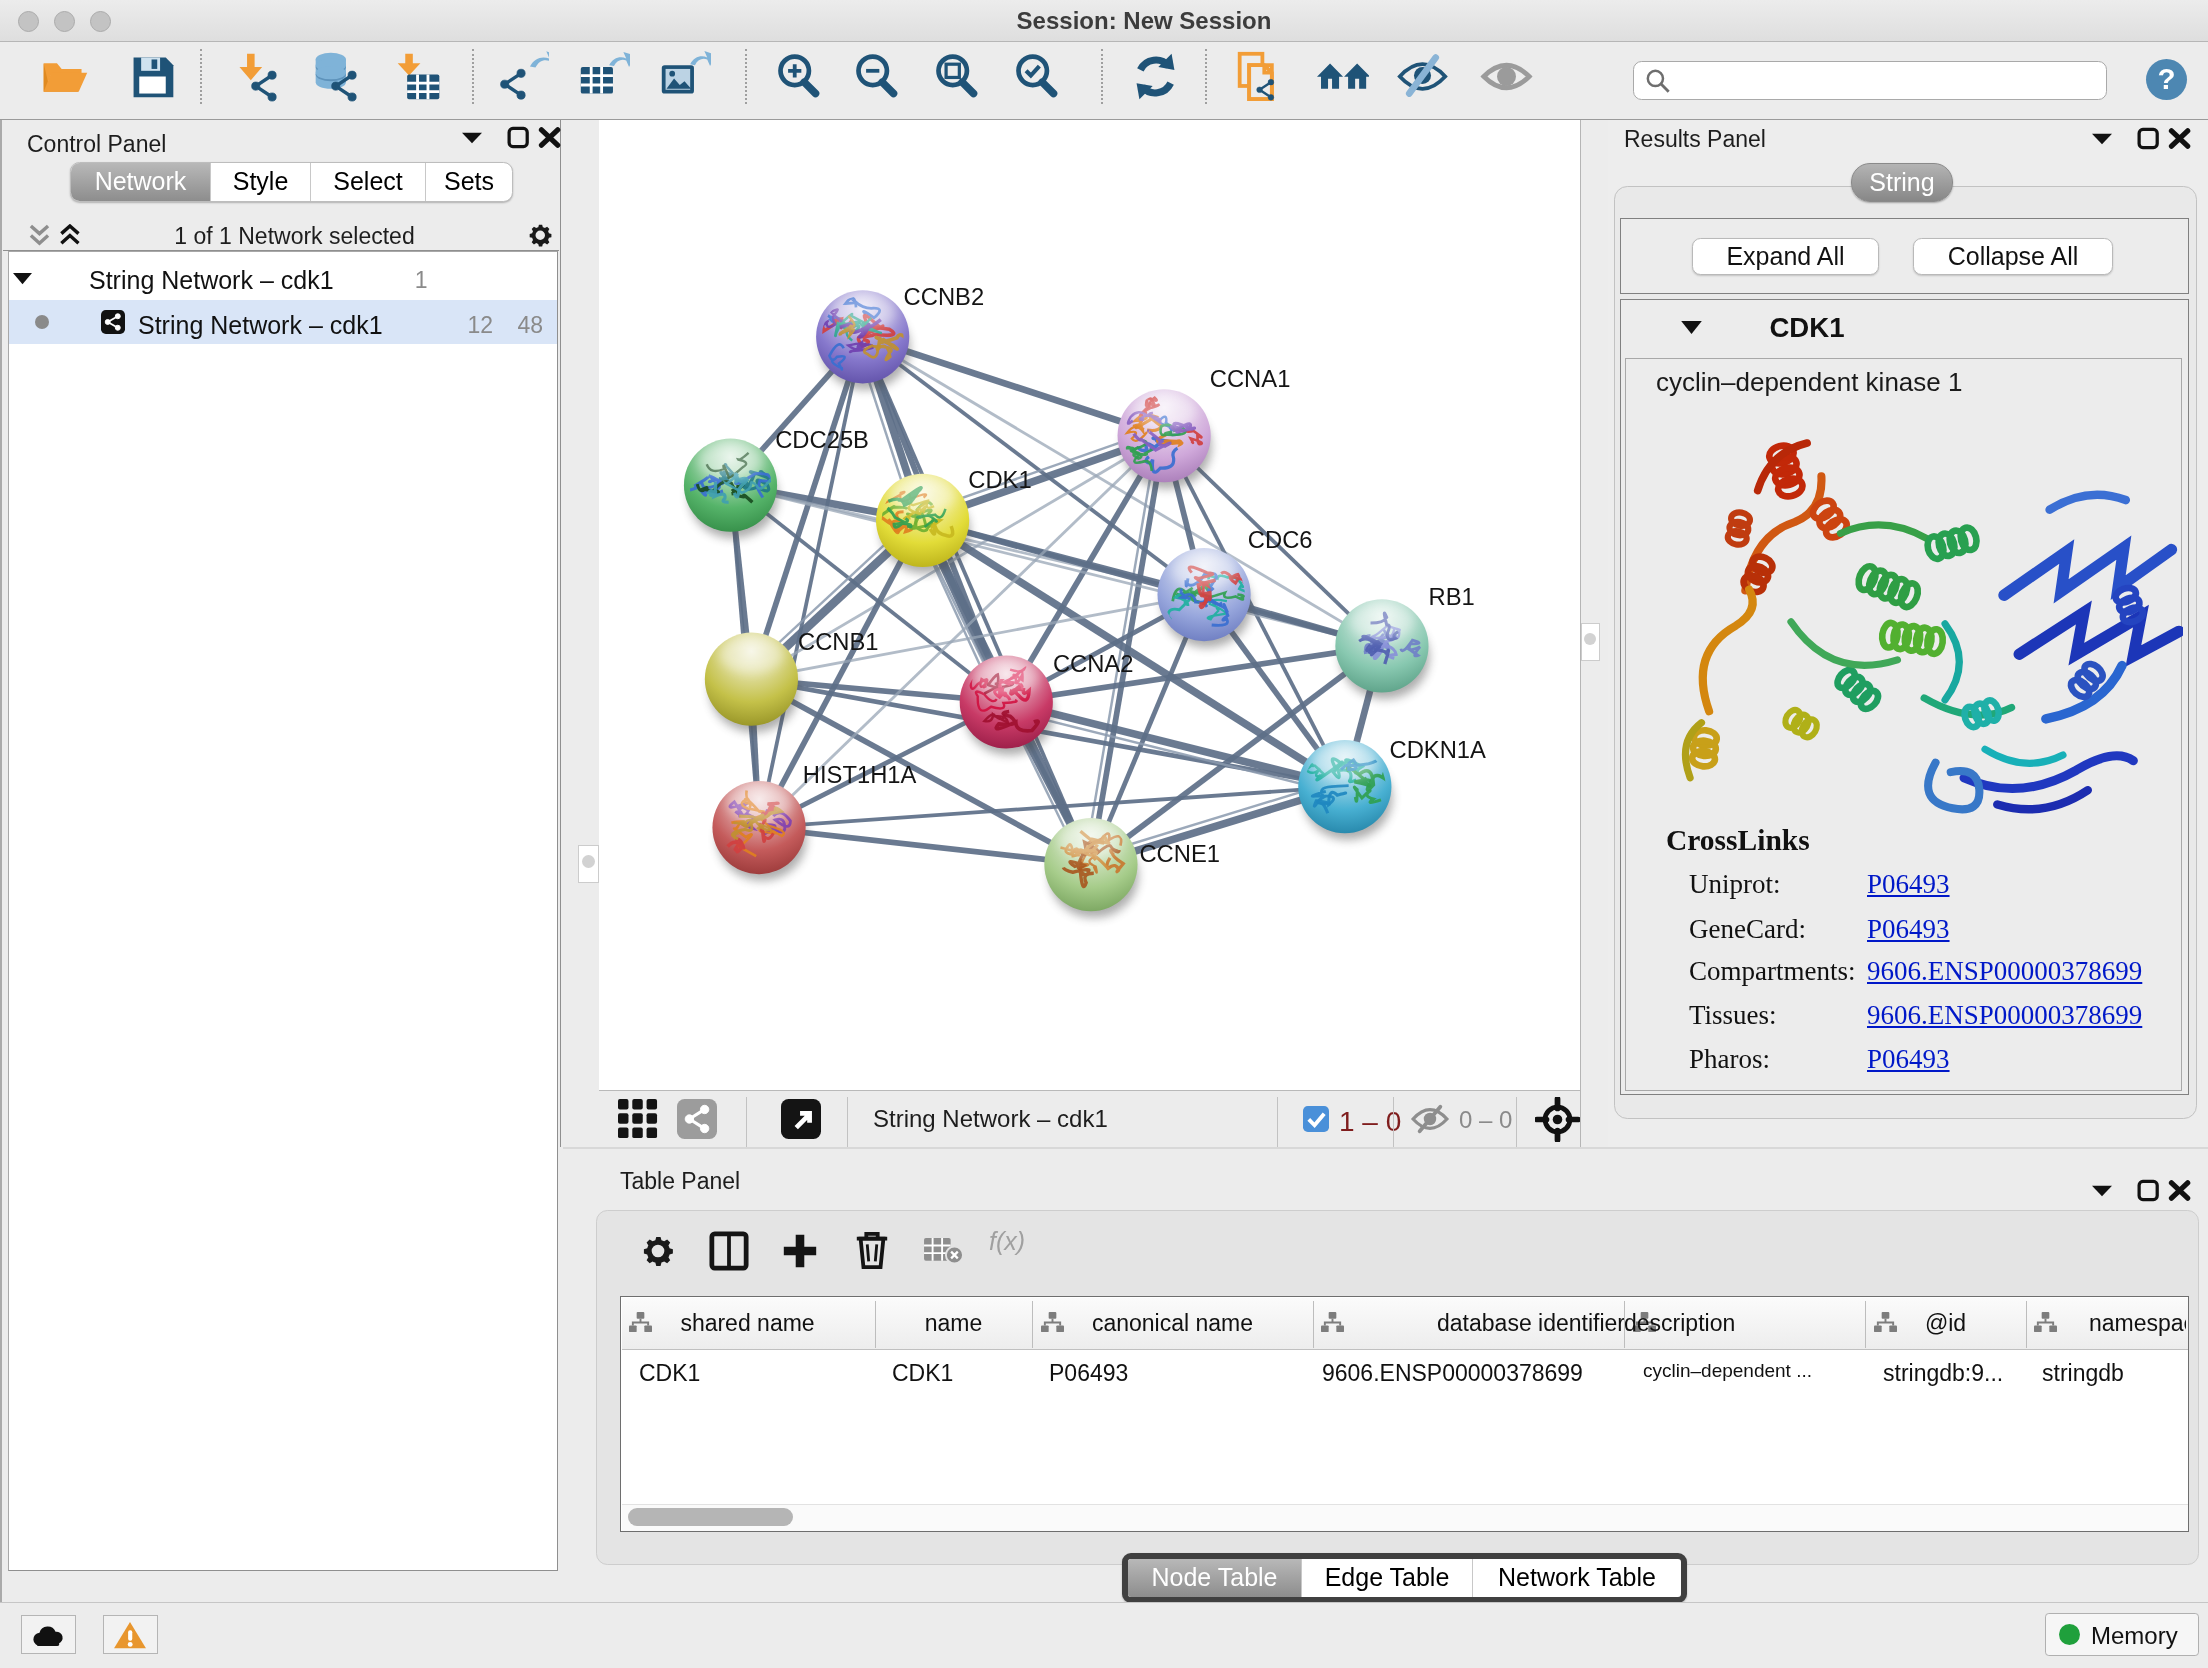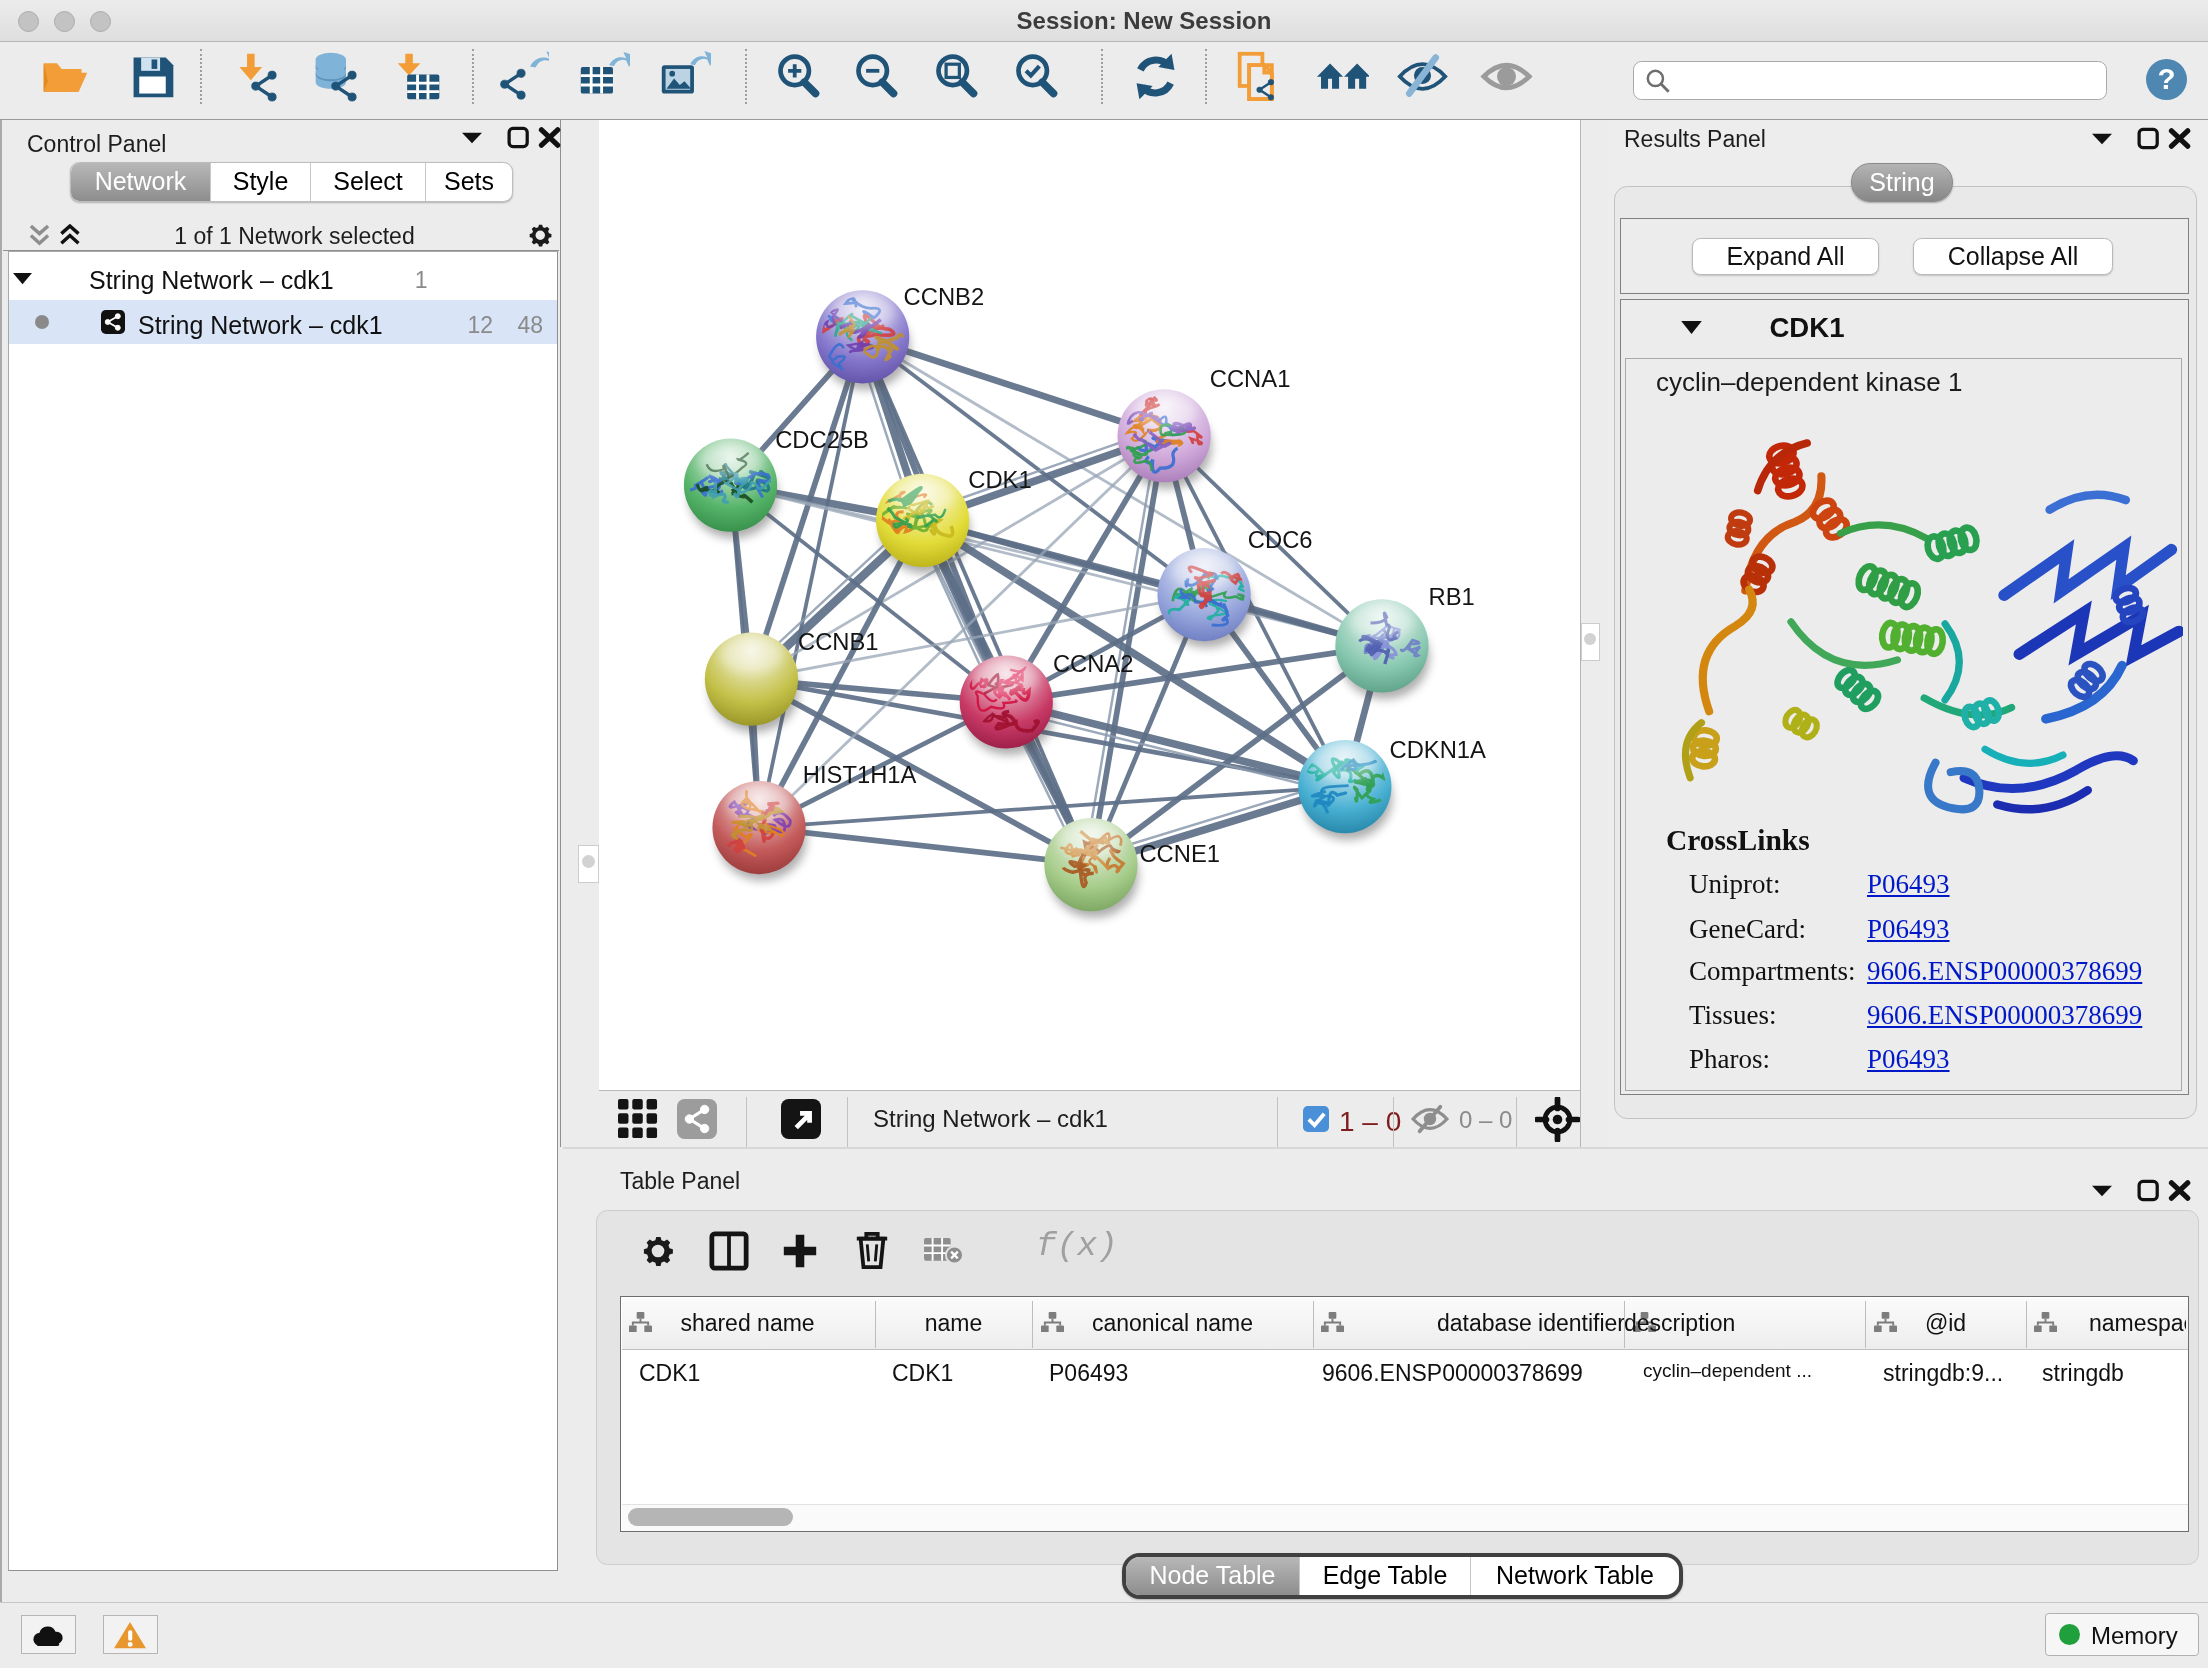--- a/index.html
+++ b/index.html
@@ -749,21 +749,21 @@
 <svg class="abs" style="left:924px;top:1236px" width="40" height="28.5" viewBox="0 0 42 30">
     <g fill="#8e8e8e">
       <rect x="0" y="2" width="28" height="24" rx="2"></rect>
     </g>
     <g stroke="#fff" stroke-width="2">
       <path d="M0 10h28M0 18h28M9 2v24M19 2v24"></path>
     </g>
     <circle cx="32" cy="20" r="9" fill="#8e8e8e" stroke="#e4e4e4" stroke-width="2"></circle>
     <path d="M28.5 16.5l7 7M35.5 16.5l-7 7" stroke="#fff" stroke-width="2.4"></path>
   </svg>
-<div class="abs" style="left:1036px;top:1227px;font-size:34px;color:#a0a0a0;font-family:Liberation Mono, monospace;font-style:italic">f(x)</div>
+<div class="abs" style="left:989px;top:1227px;font-size:25px;color:#a0a0a0;font-family:Liberation Sans, sans-serif;font-style:italic">f(x)</div>
 <div class="abs" style="left:620px;top:1296px;width:1569px;height:236px;background:#fff;border:1.9px solid #6e6e6e"></div>
 <div class="abs" style="left:622px;top:1298px;width:1566px;height:52px;background:linear-gradient(#fbfbfb,#ededed);border-bottom:1px solid #c0c0c0"></div>
 <div class="abs" style="left:628px;top:1311px"><svg width="25" height="23" viewBox="0 0 26 24">
       <g fill="#7d7d7d">
         <rect x="9" y="1" width="8" height="7" rx="1"></rect>
         <rect x="1" y="15" width="8" height="7" rx="1"></rect>
         <rect x="17" y="15" width="8" height="7" rx="1"></rect>
       </g>
       <path d="M13 8v4M5 15v-3h16v3" stroke="#7d7d7d" stroke-width="2" fill="none"></path>
     </svg></div>
@@ -822,21 +822,21 @@
 <div class="abs" style="left:2089px;top:1310px;width:97px;text-align:left;font-size:23px;color:#111;overflow:hidden;white-space:nowrap">namespace</div>
 <div class="abs" style="left:639px;top:1360px;font-size:23px;color:#111">CDK1</div>
 <div class="abs" style="left:892px;top:1360px;font-size:23px;color:#111">CDK1</div>
 <div class="abs" style="left:1049px;top:1360px;font-size:23px;color:#111">P06493</div>
 <div class="abs" style="left:1322px;top:1360px;font-size:23px;color:#111">9606.ENSP00000378699</div>
 <div class="abs" style="left:1643px;top:1360px;font-size:19px;color:#111">cyclin–dependent ...</div>
 <div class="abs" style="left:1883px;top:1360px;font-size:23px;color:#111">stringdb:9...</div>
 <div class="abs" style="left:2042px;top:1360px;font-size:23px;color:#111">stringdb</div>
 <div class="abs" style="left:622px;top:1504px;width:1566px;height:27px;background:#fafafa;border-top:1px solid #e2e2e2"></div>
 <div class="abs" style="left:628px;top:1508px;width:165px;height:18px;background:#b5b5b5;border-radius:9.5px"></div>
-<div class="abs" style="left:1122px;top:1553px;border-radius:18px;overflow:hidden;border:4px solid #404040;background:#fff;box-shadow:0 1px 1.9px rgba(0,0,0,.25)">
+<div class="abs" style="left:1122px;top:1553px;border-radius:9px;overflow:hidden;border:6px solid #404040;background:#fff;box-shadow:0 1px 1.9px rgba(0,0,0,.25)">
 <div style="height:38px;font-size:25px;display:inline-block;text-align:center;line-height:36px;vertical-align:top;width:173px;background:linear-gradient(#b8b8b8,#8d8d8d);color:#fff">Node Table</div><div style="height:38px;font-size:25px;display:inline-block;text-align:center;line-height:36px;vertical-align:top;width:171px;border-left:1px solid #c8c8c8">Edge Table</div><div style="height:38px;font-size:25px;display:inline-block;text-align:center;line-height:36px;vertical-align:top;width:209px;border-left:1px solid #c8c8c8">Network Table</div>
 </div>
 <div class="abs" style="left:0;top:1602px;width:2208px;height:67px;background:#ececec;border-top:1.9px solid #c6c6c6"></div>
 <div class="abs" style="left:21px;top:1615px;width:55px;height:39px;background:#f2f2f2;border:1.9px solid #b5b5b5"></div>
 <svg class="abs" style="left:31px;top:1624px" width="34" height="23" viewBox="0 0 36 24">
     <path d="M10 23a7 7 0 0 1-1-14a9 9 0 0 1 17-1a6.5 6.5 0 0 1 3 12.6z" fill="#111"></path>
     <rect x="6" y="19" width="24" height="4" rx="2" fill="#111"></rect>
   </svg>
 <div class="abs" style="left:103px;top:1615px;width:55px;height:39px;background:#f2f2f2;border:1.9px solid #b5b5b5"></div>
 <svg class="abs" style="left:113px;top:1620px" width="34" height="30" viewBox="0 0 36 32">

